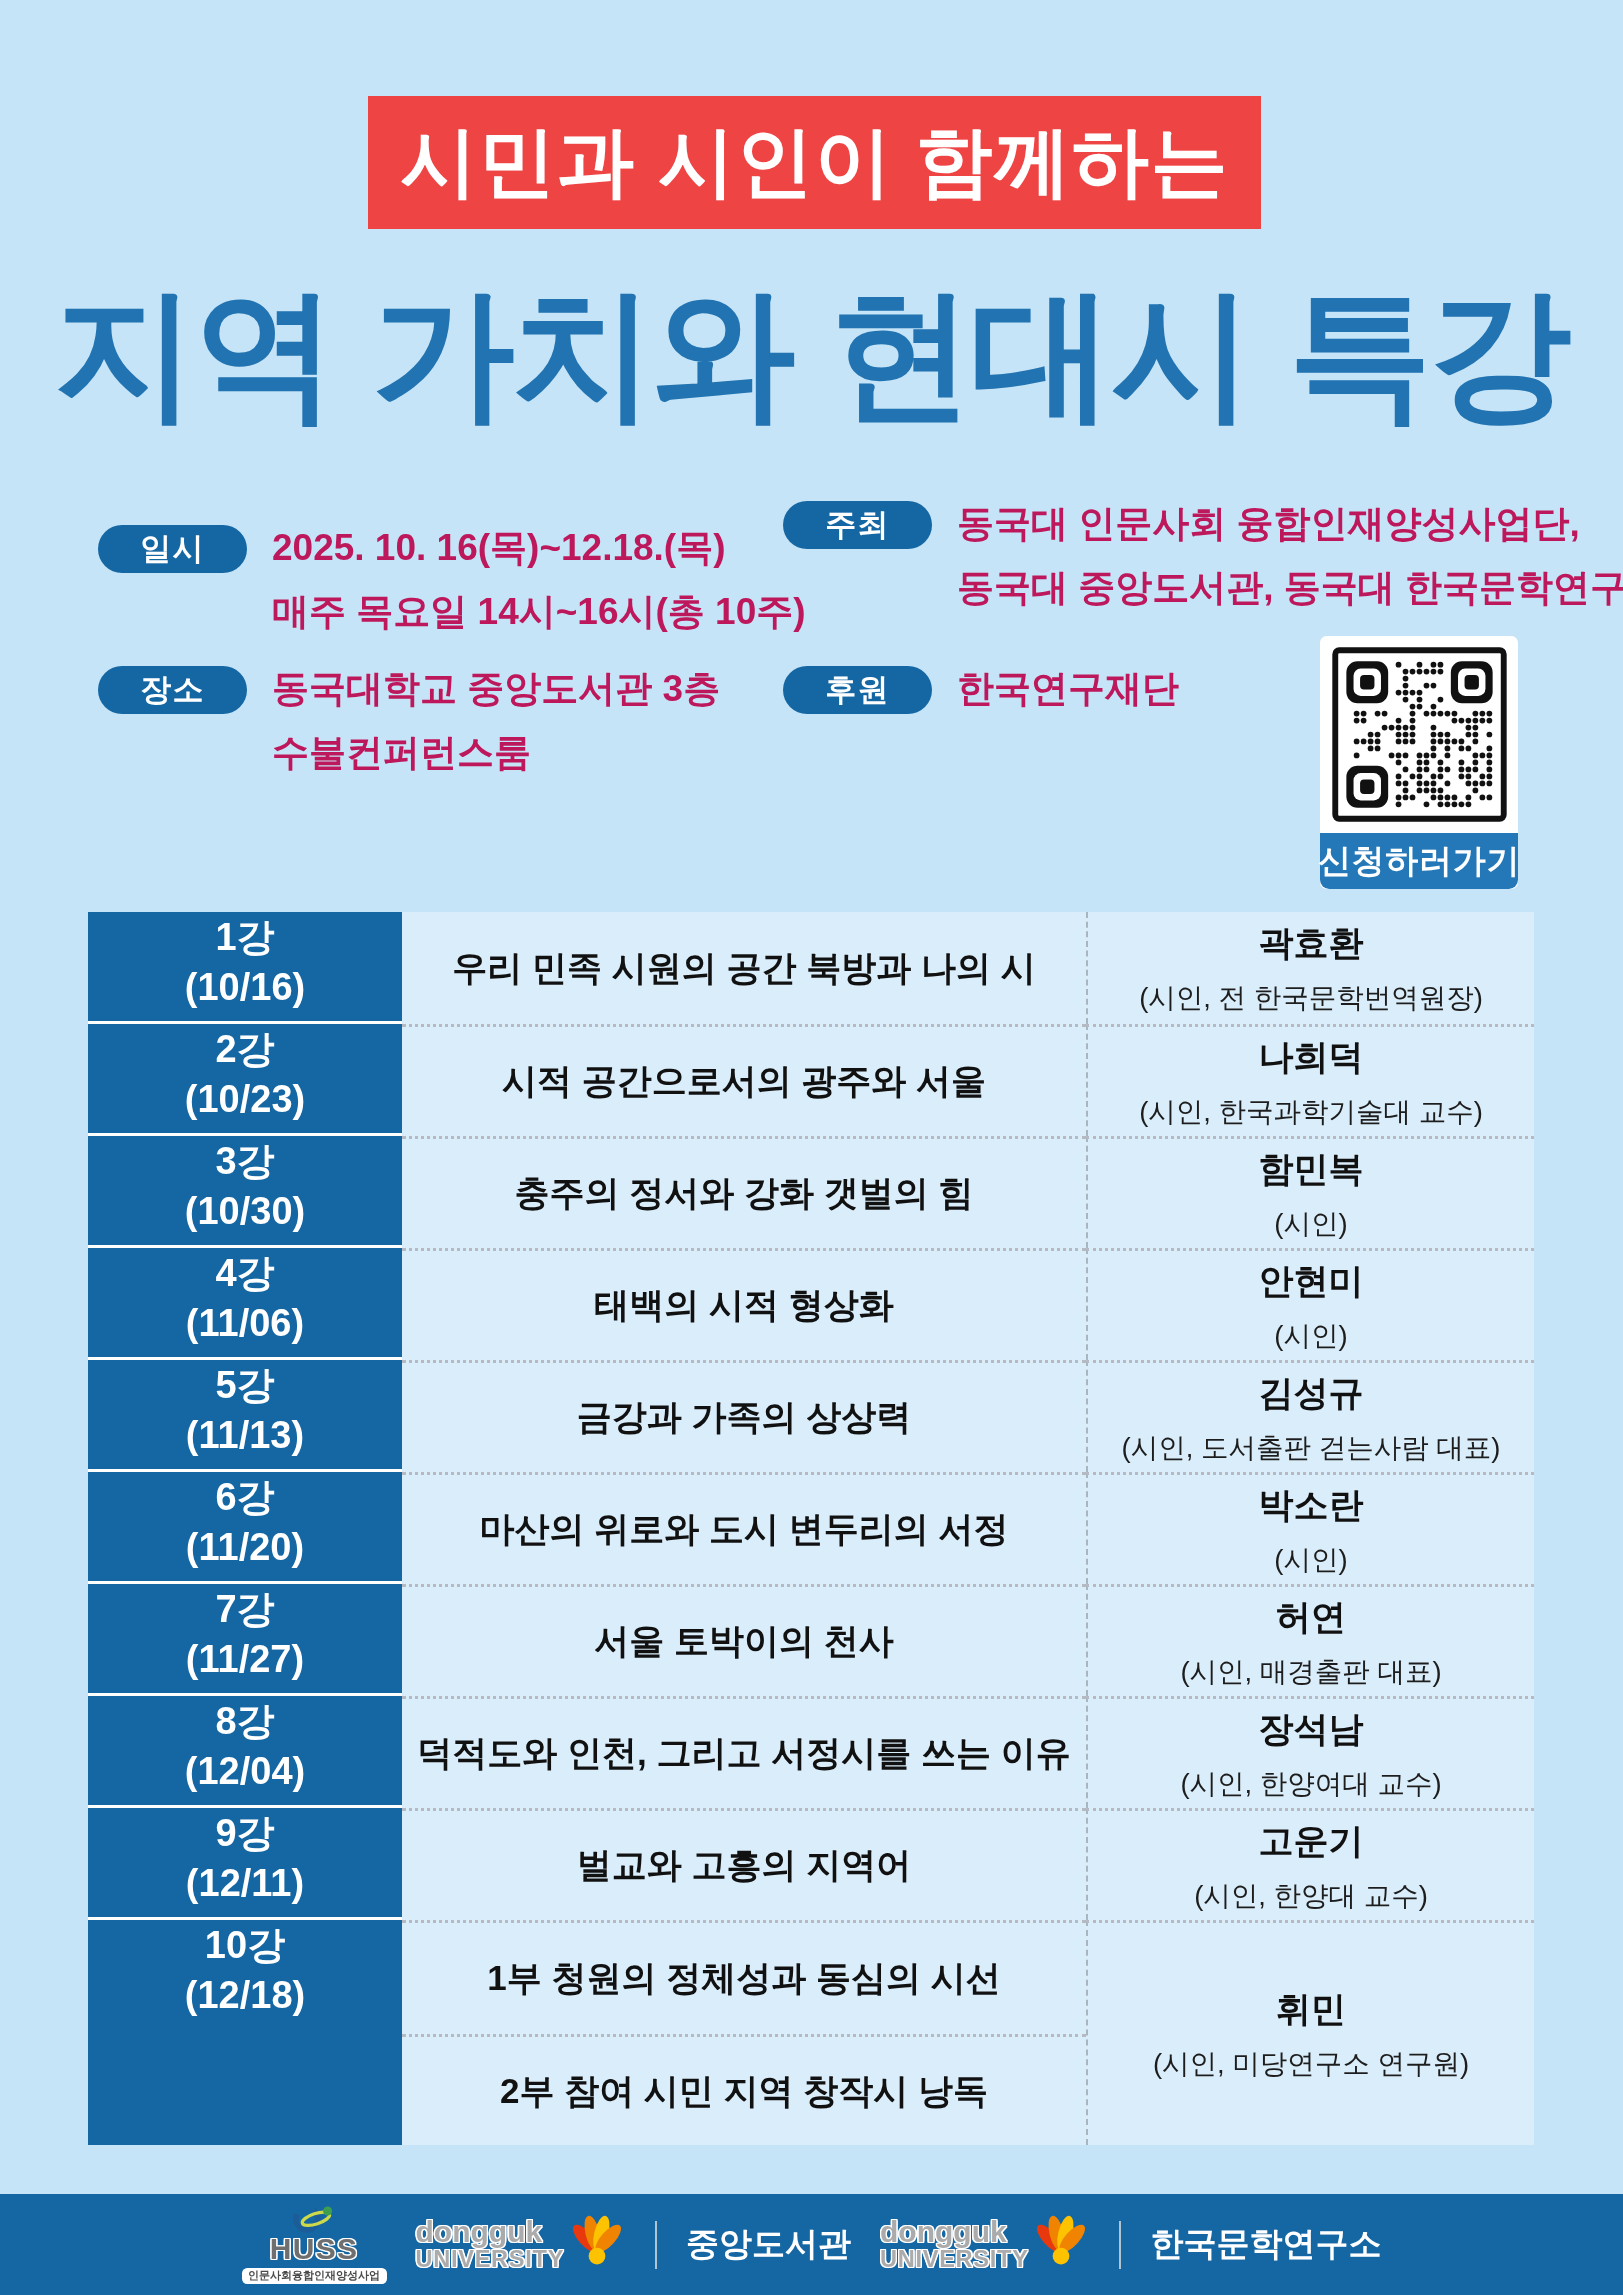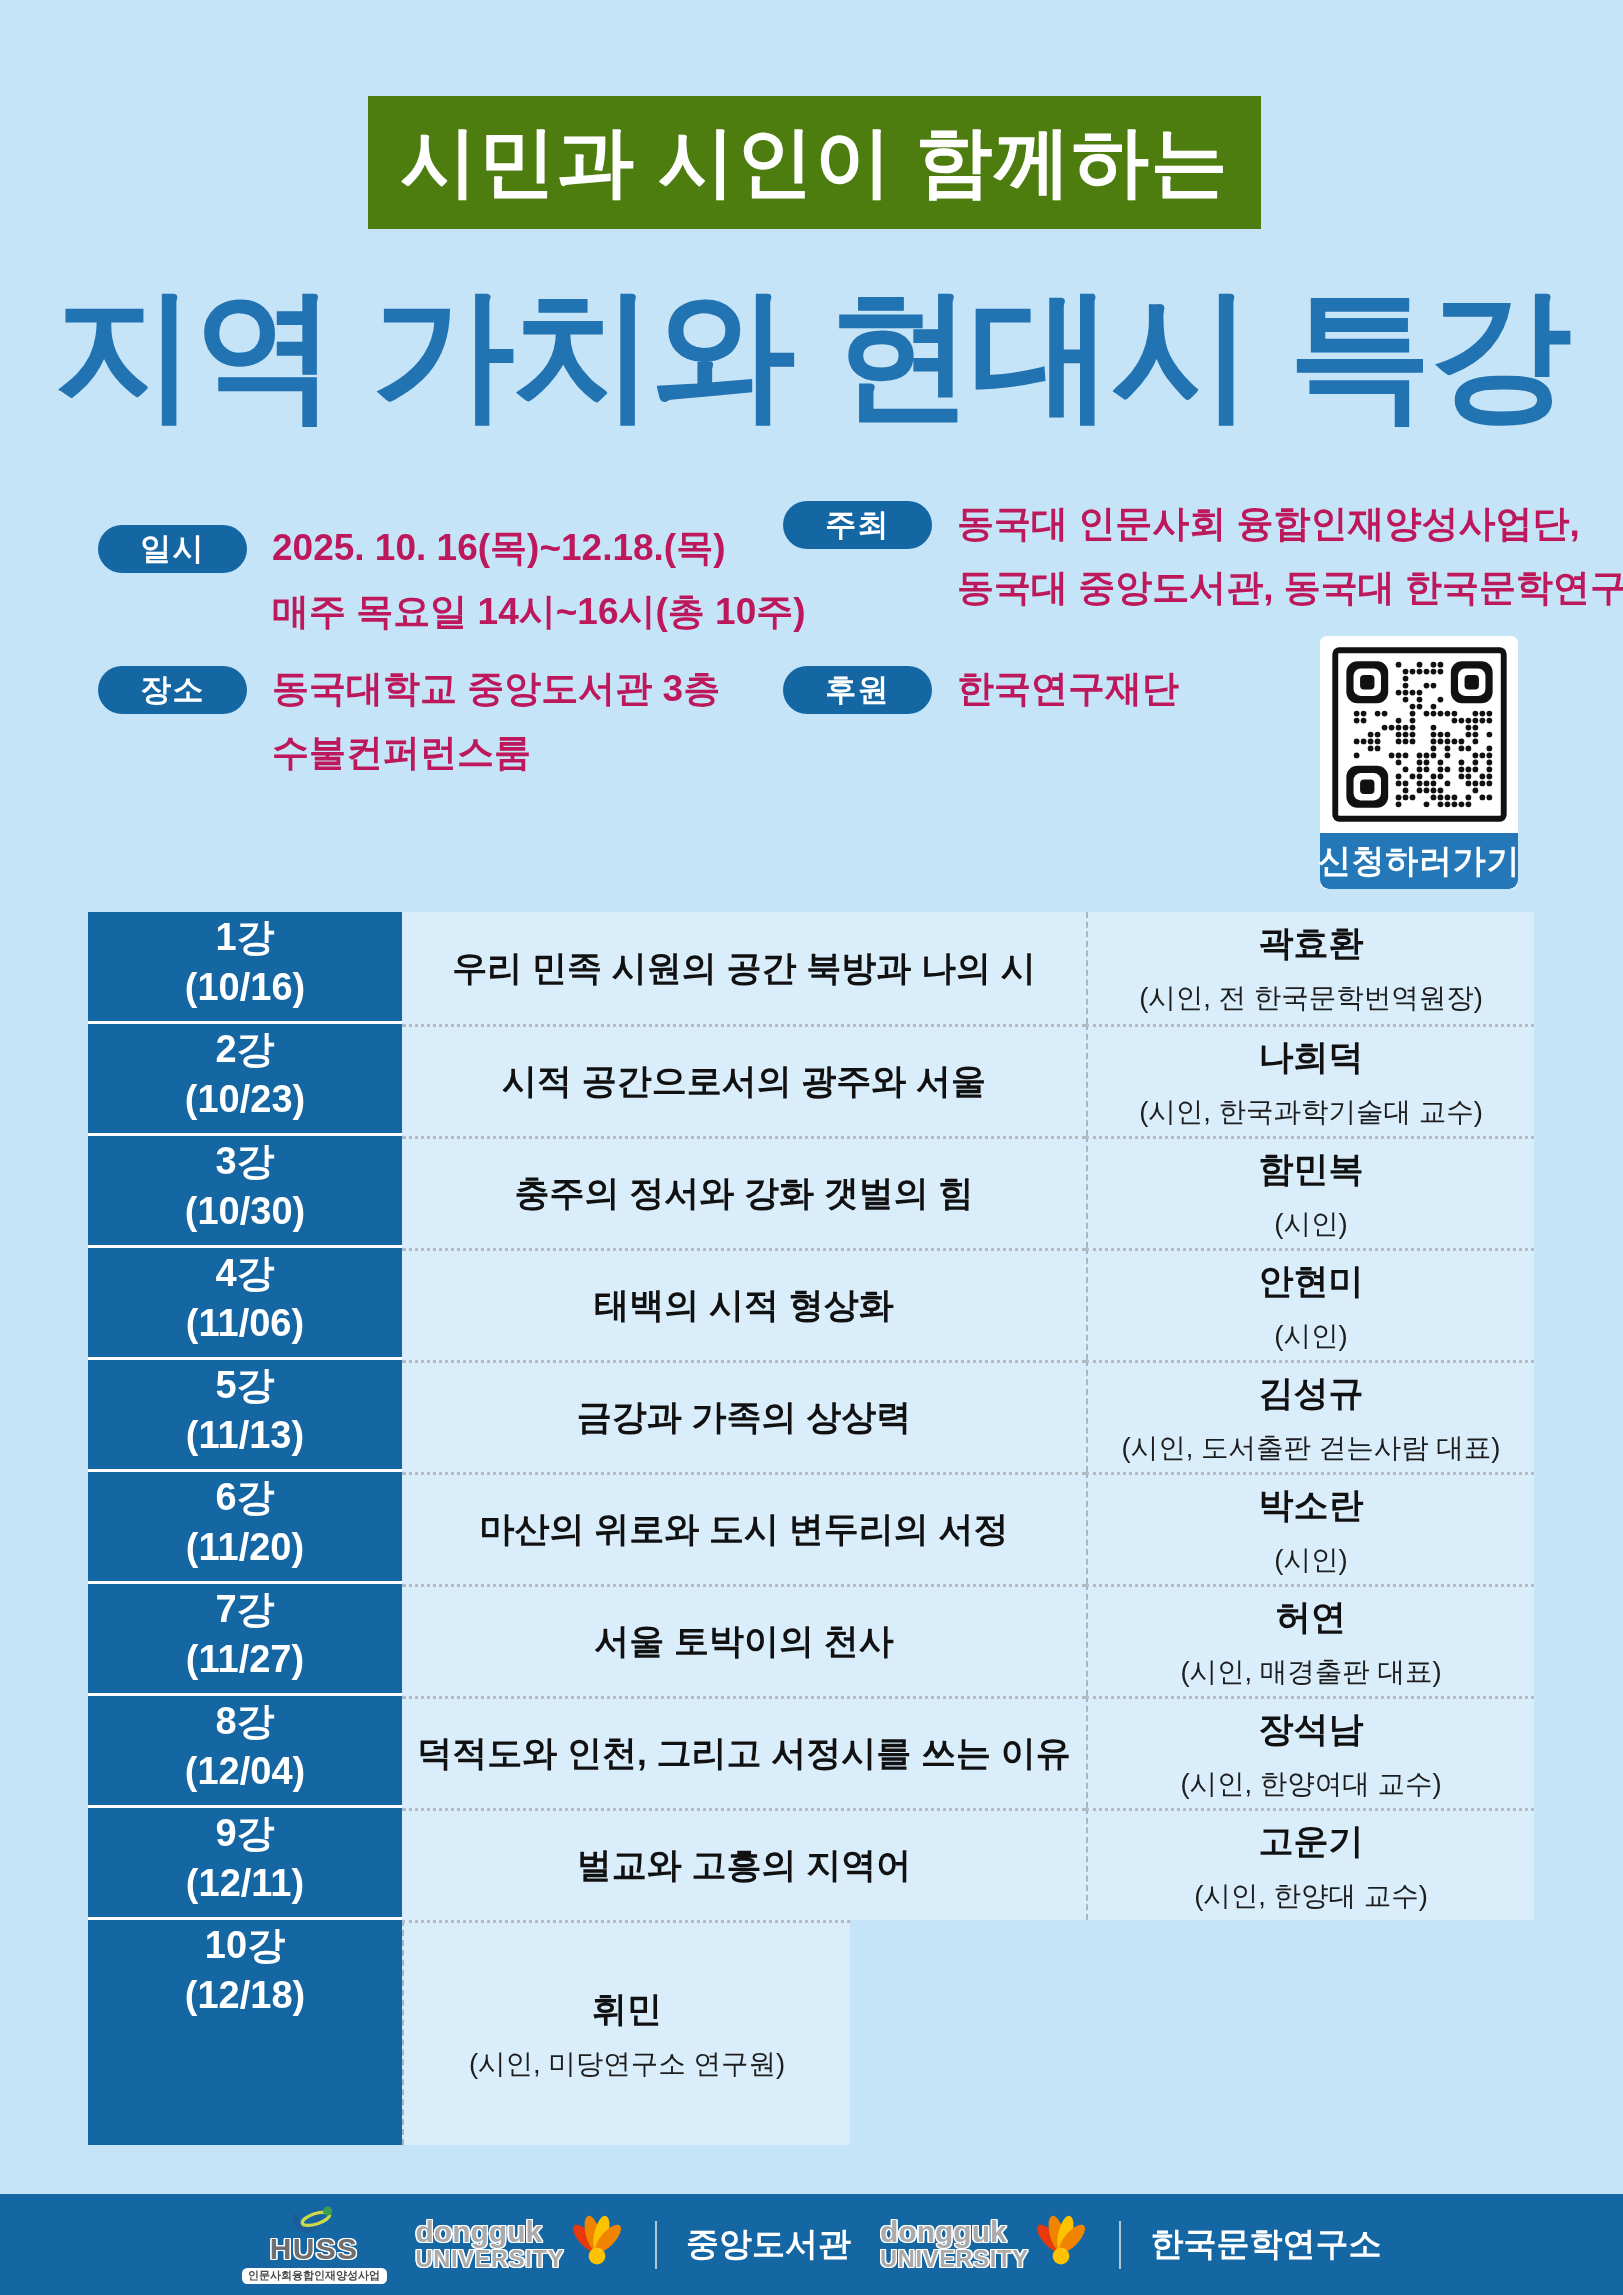--- a/index.html
+++ b/index.html
@@ -6,21 +6,21 @@
   html,body { background:#9db8cc; }
   .poster{
     position:relative; width:1623px; height:2295px; overflow:hidden;
     background:#c6e4f7;
     font-family:"Liberation Sans", sans-serif;
     color:#111;
   }
   
   .kicker-box{
     position:absolute; left:368px; top:96px; width:893px; height:133px;
-    background:#4d7c0f; display:flex; align-items:center; justify-content:center;
+    background:#ef4444; display:flex; align-items:center; justify-content:center;
   }
   .kicker-box .txt{ color:#fff; font-size:77px; font-weight:800; letter-spacing:1.3px; white-space:nowrap; }
   .main-title{
     position:absolute; left:0; top:272px; width:100%;
     text-align:center; color:#2173b1; font-size:143px; font-weight:800;
     letter-spacing:-2.6px; line-height:164px; white-space:nowrap;
   }
   
   .info-group{ position:absolute; display:flex; align-items:flex-start; gap:25px; }
   .badge{
@@ -406,20 +406,24 @@
         <div class="cell-speaker">
        <div class="name">고운기</div>
        <div class="affil">(시인, 한양대 교수)</div>
      </div>
       </div>
       <div class="srow tall">
         <div class="cell-session">
        <div>10강</div>
        <div>(12/18)</div>
      </div>
+        <div class="cell-topic double">
+             <div class="sub">1부 청원의 정체성과 동심의 시선</div>
+             <div class="sub">2부 참여 시민 지역 창작시 낭독</div>
+           </div>
         <div class="cell-speaker">
        <div class="name">휘민</div>
        <div class="affil">(시인, 미당연구소 연구원)</div>
      </div>
       </div>
     </div>
 
   <div class="footer">
     <div class="huss">
       <svg width="48" height="27.5" viewBox="0 0 74 42">

